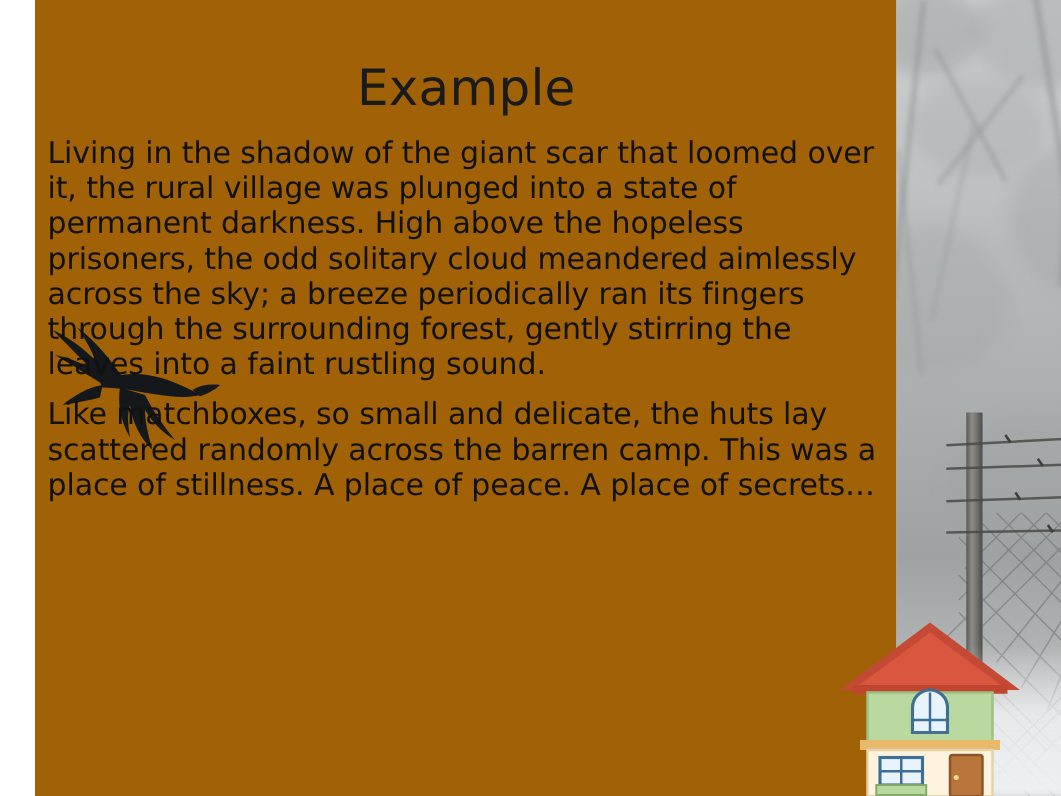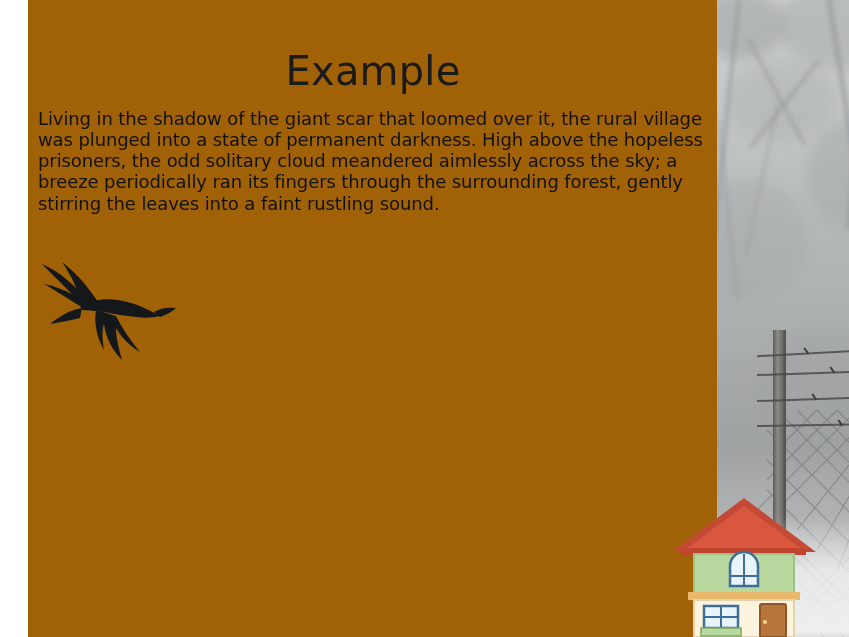--- a/index.html
+++ b/index.html
@@ -123,21 +123,21 @@
     font-weight: 400;
     color: #1a1a1a;
     letter-spacing: .2px;
   }
   .body-text {
     margin: 0;
     padding: 0 8px 0 10px;
   }
   .para {
     margin: 0 0 12px 0;
-    font-size: 18px;
+    font-size: 24px;
     line-height: 1.175;
     color: #111111;
     letter-spacing: -0.1px;
   }
   .para:last-child { margin-bottom: 0; }
   .p1 { margin-top: 14px; }
 </style>
 </head>
 <body>
 
@@ -231,16 +231,17 @@
     <line x1="53" y1="114" x2="53" y2="136" stroke="#3f6f96" stroke-width="2"></line>
     <line x1="36" y1="125" x2="70" y2="125" stroke="#3f6f96" stroke-width="2"></line>
 
     <rect x="33" y="136" width="40" height="8" fill="#b9d9a0" stroke="#7ea863" stroke-width="1.5"></rect>
   </svg>
 
   <div class="content">
     <h1 class="title">Example</h1>
     <div class="body-text">
       <p class="para p1">Living in the shadow of the giant scar that loomed over it, the rural village was plunged into a state of permanent darkness. High above the hopeless prisoners, the odd solitary cloud meandered aimlessly across the sky; a breeze periodically ran its fingers through the surrounding forest, gently stirring the leaves into a faint rustling sound.</p>
+      <p class="para">Like matchboxes, so small and delicate, the huts lay scattered randomly across the barren camp. This was a place of stillness. A place of peace. A place of secrets…</p>
     </div>
   </div>
 
 </div>
 
 </body></html>

